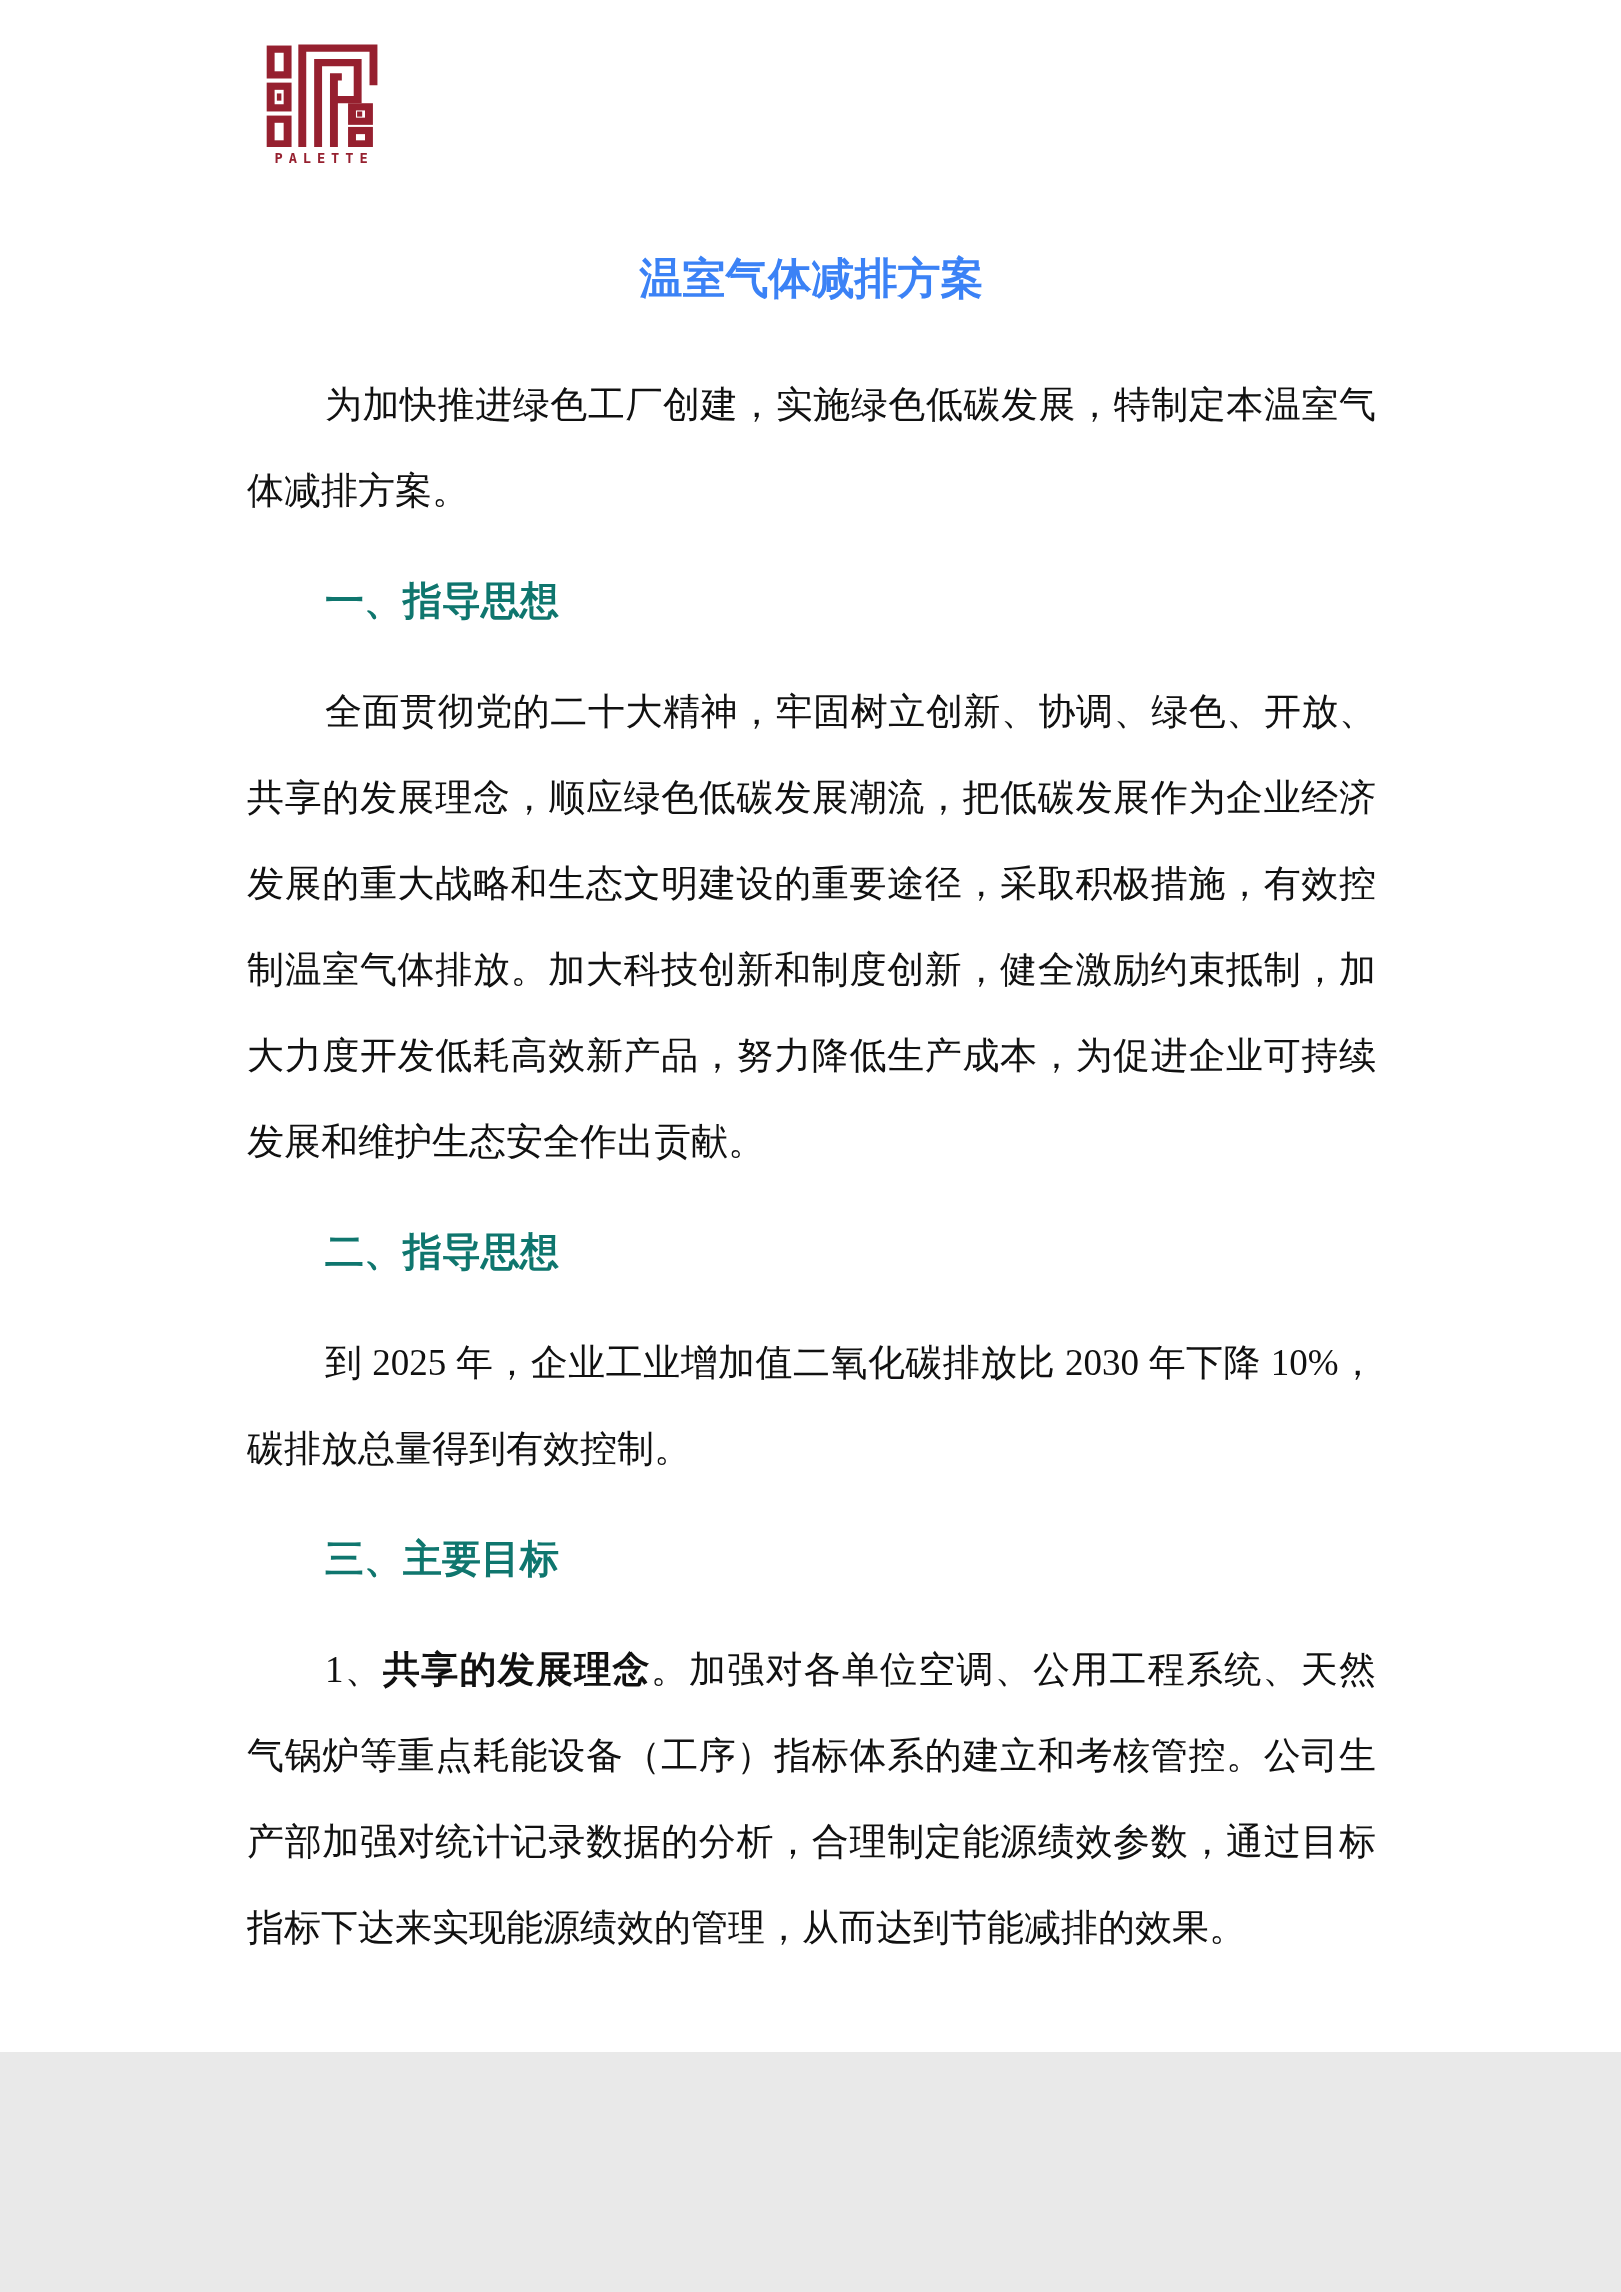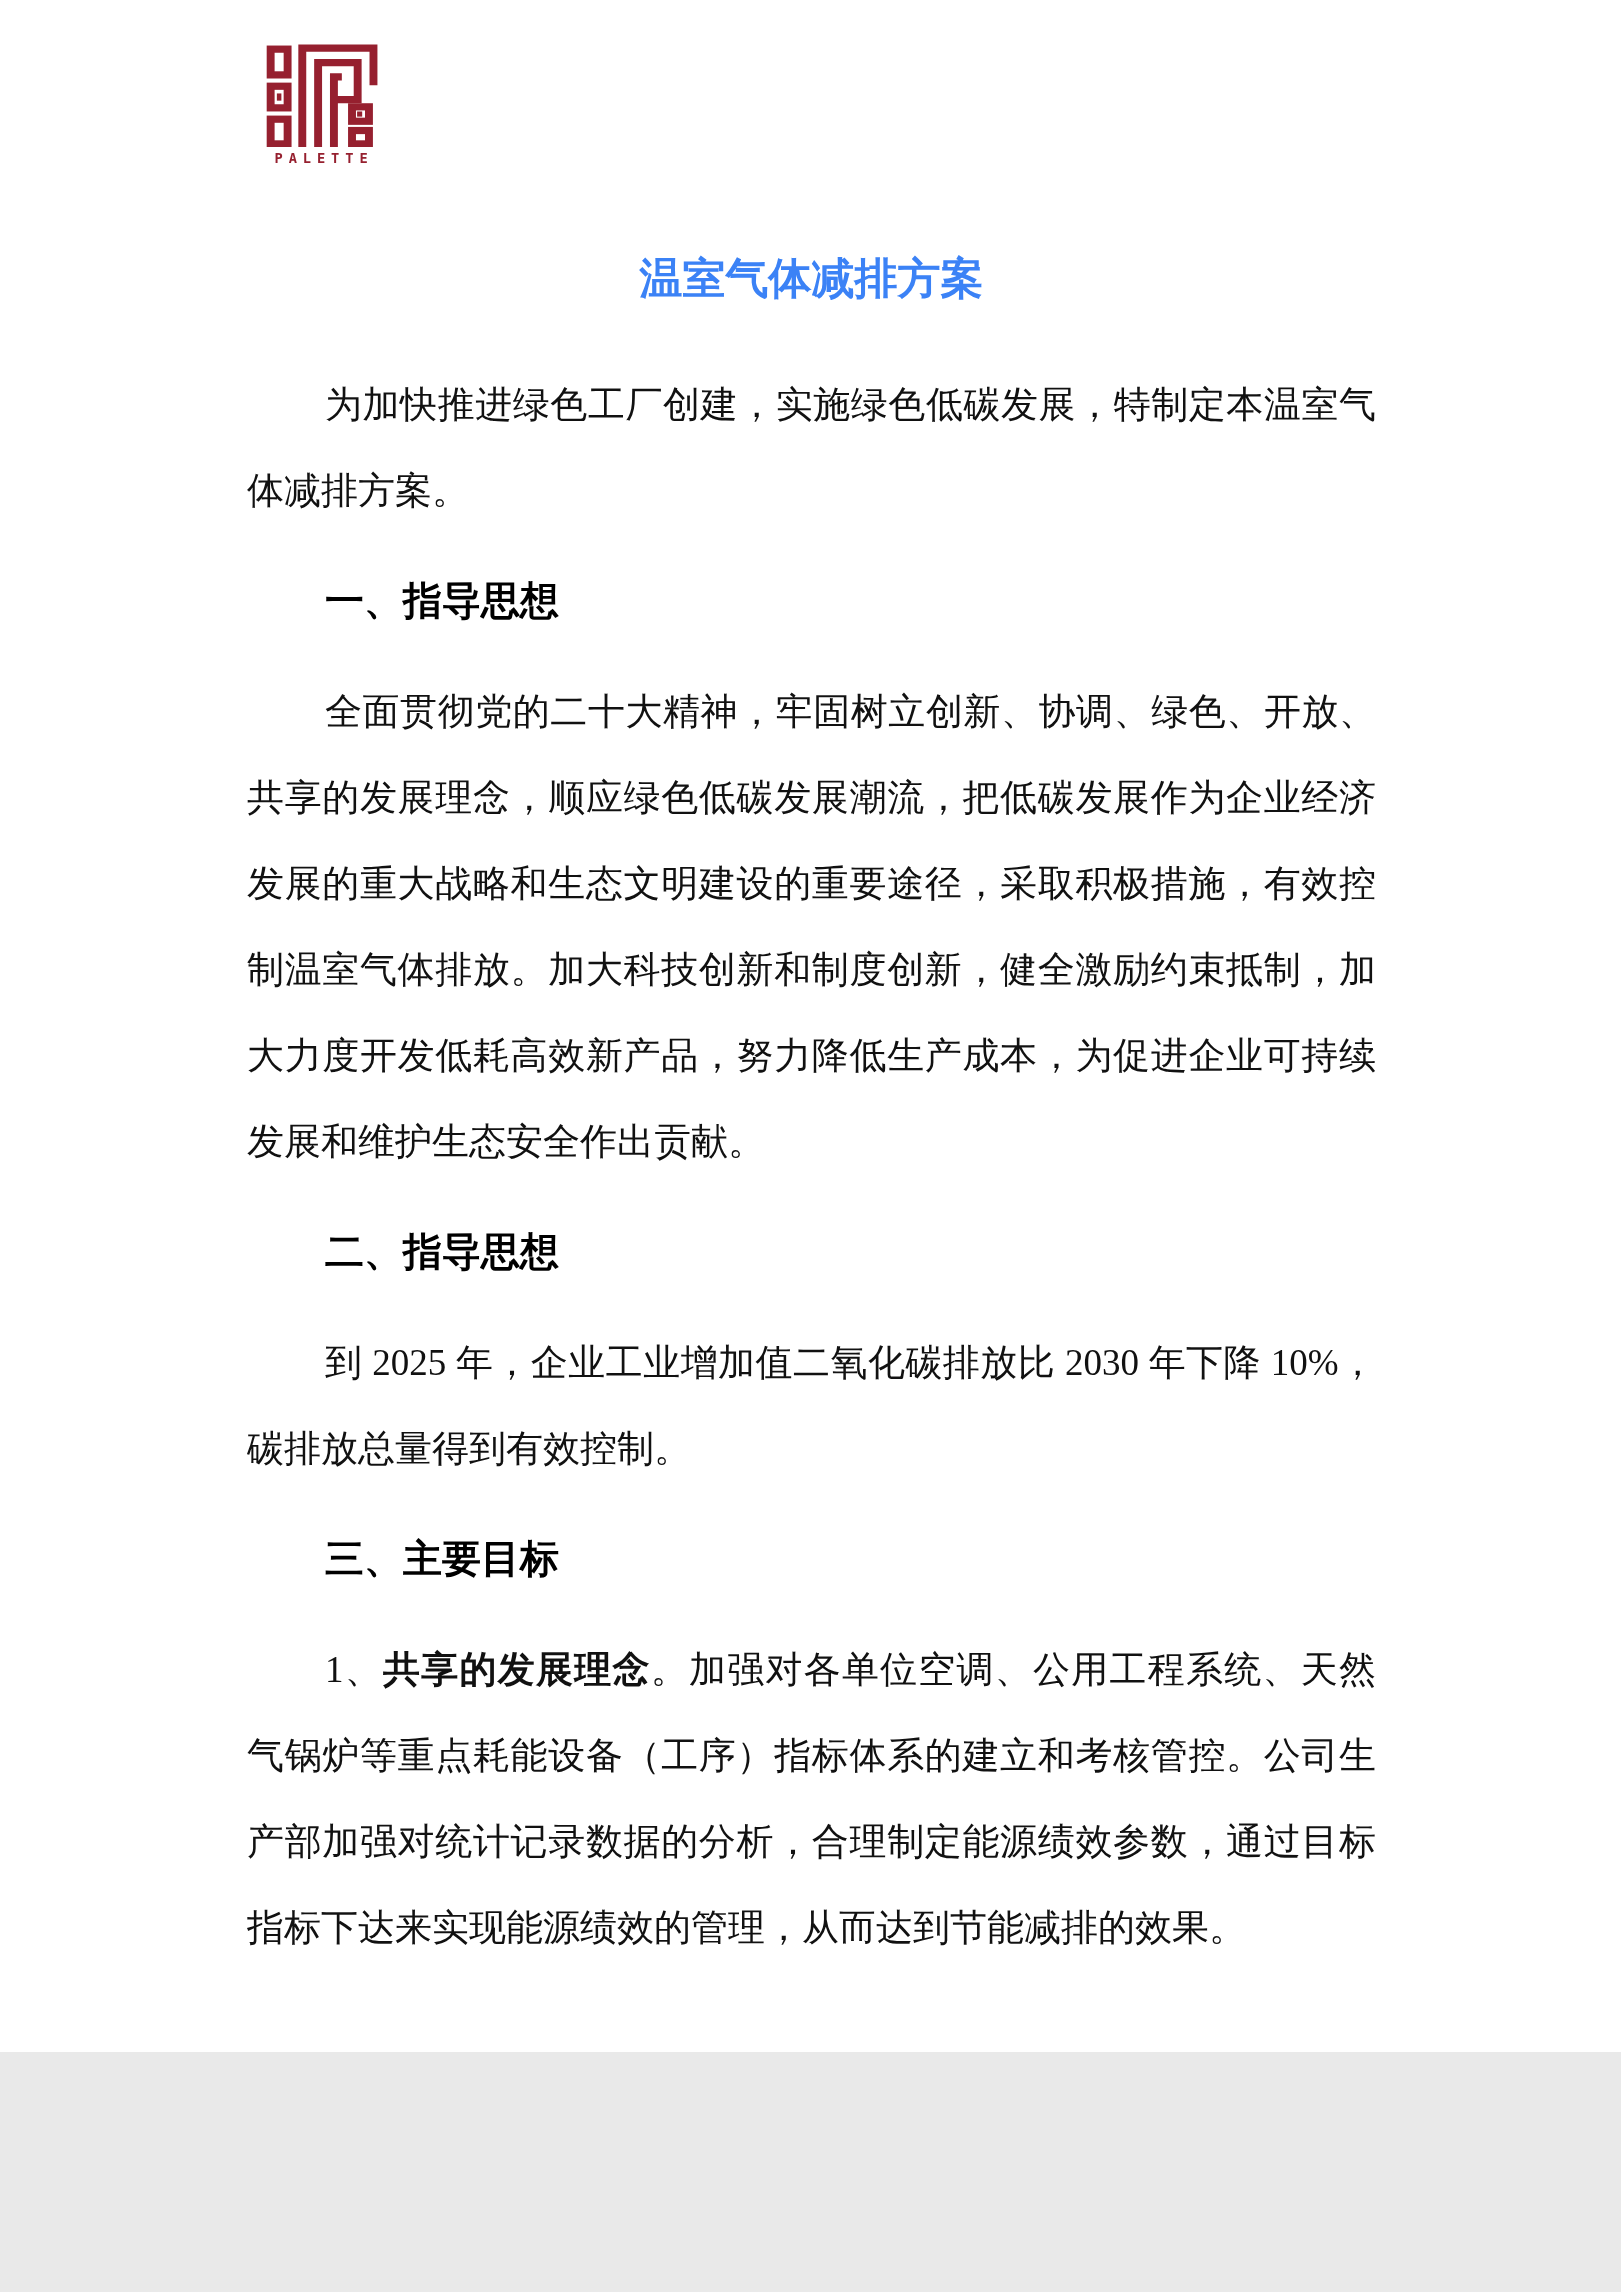--- a/index.html
+++ b/index.html
@@ -45,21 +45,21 @@
     text-indent:78px;
     word-break:normal;
   }
   .heading{
     margin:24.5px 0 0 0;
     font-family:"Liberation Sans", sans-serif;
     font-weight:bold;
     font-size:39px;
     line-height:86px;
     text-indent:78px;
-    color:#000000;
+    color:#0f766e;
   }
   .lead-bold{font-weight:bold;}
   
   .footer{
     position:absolute;
     left:0;top:2082px;
     width:1621px;
     display:flex;
     justify-content:flex-start;
     align-items:center;

